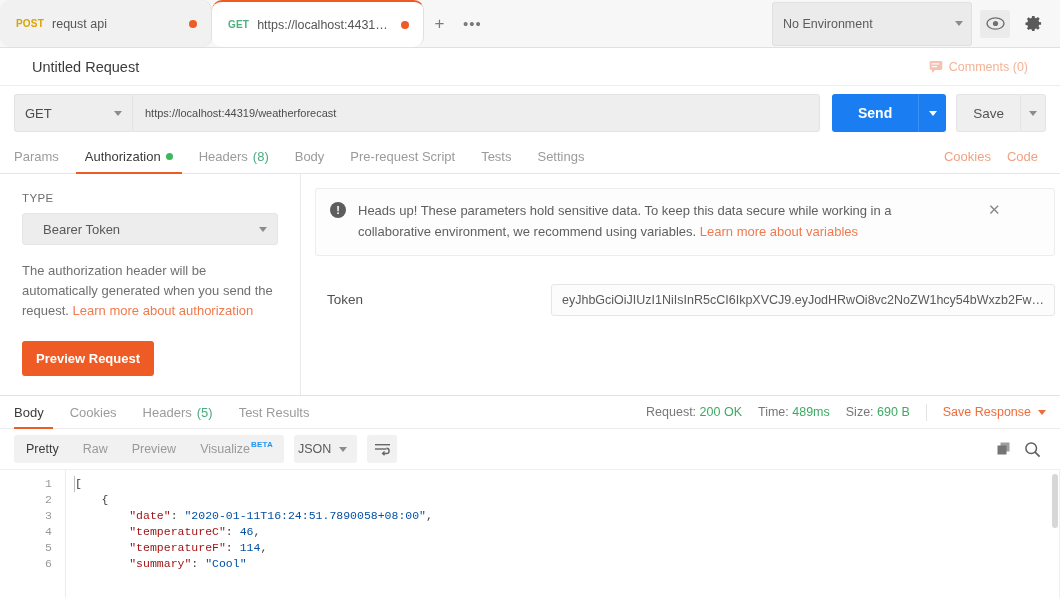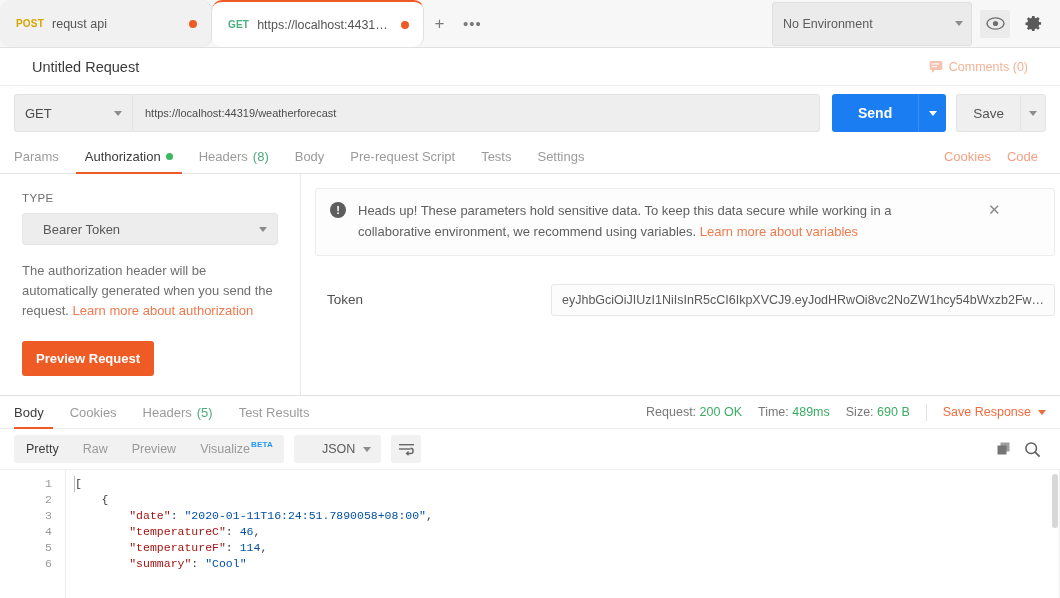--- a/index.html
+++ b/index.html
@@ -240,21 +240,21 @@
     padding: 0 12px; font-size: 12.5px; color: #9a9a9a; cursor: pointer;
     height: 28px; display: flex; align-items: center; position: relative;
   }
   .seg .s.active { color: #3c3c3c; }
   .beta {
     font-size: 8px; color: #2196f3; font-weight: bold;
     position: relative; top: -5px; left: 1px; letter-spacing: .2px;
   }
   .fmt-select {
     margin-left: 10px; height: 28px; background: #f1f1f1; border-radius: 3px;
-    display: flex; align-items: center; gap: 8px; padding: 0 10px 0 28px;
+    display: flex; align-items: center; gap: 8px; padding: 0 10px 0 4px;
     font-size: 12.5px; color: #5b5b5b; cursor: pointer;
   }
   .wrap-btn {
     margin-left: 10px; width: 30px; height: 28px; background: #f1f1f1; border-radius: 3px;
     display: flex; align-items: center; justify-content: center; cursor: pointer;
   }
   .resp-tools .spacer { flex: 1 1 auto; }
   .tool-ico { width: 28px; height: 28px; display: flex; align-items: center; justify-content: center; cursor: pointer; color: #757575; }
 
   .code-area {

